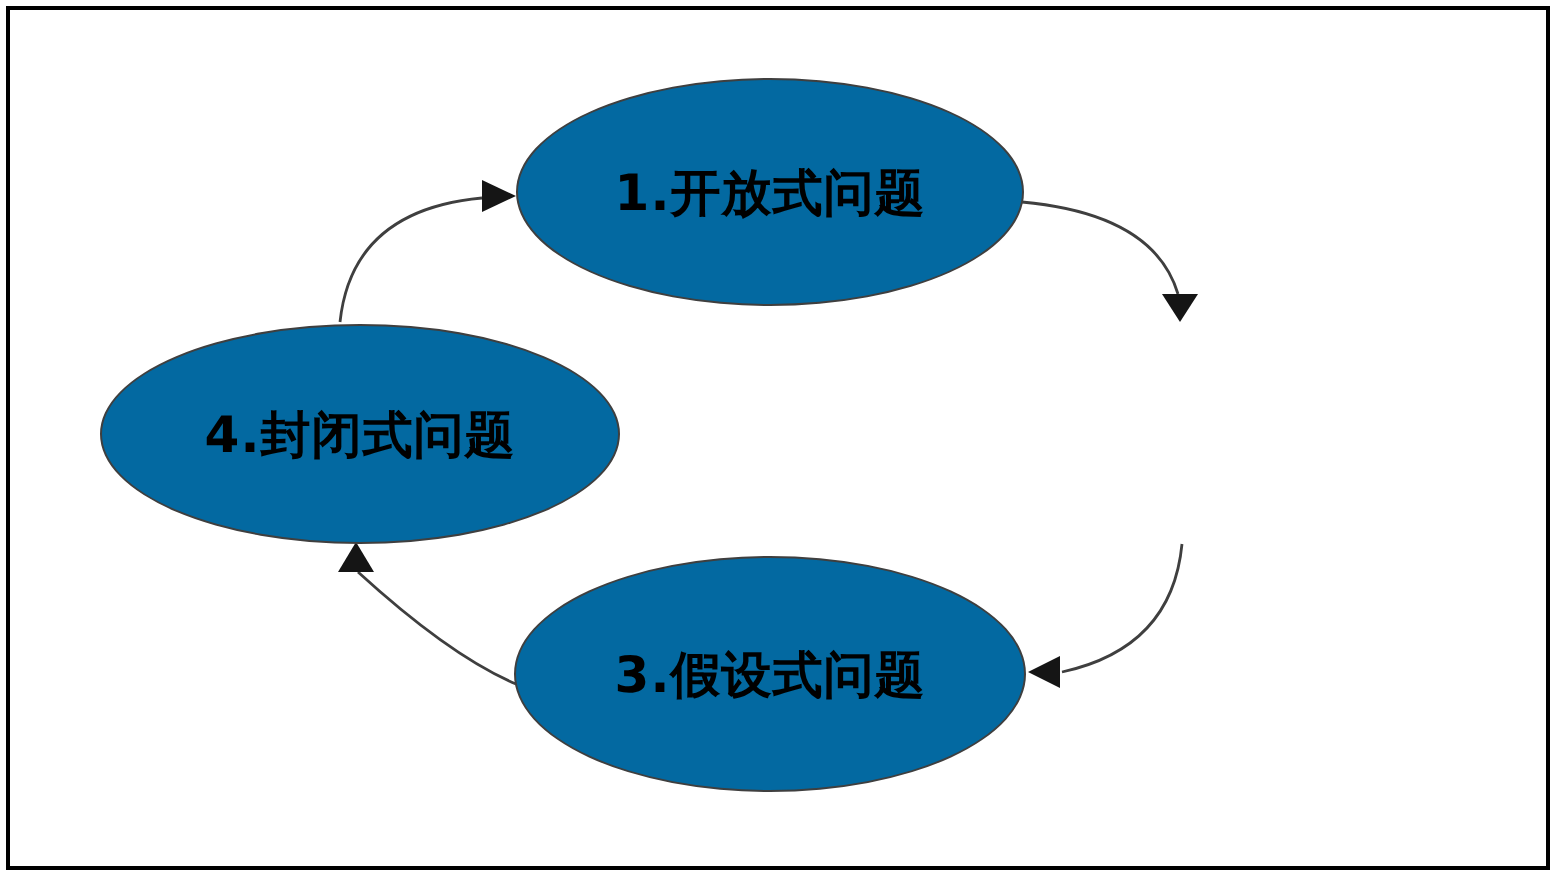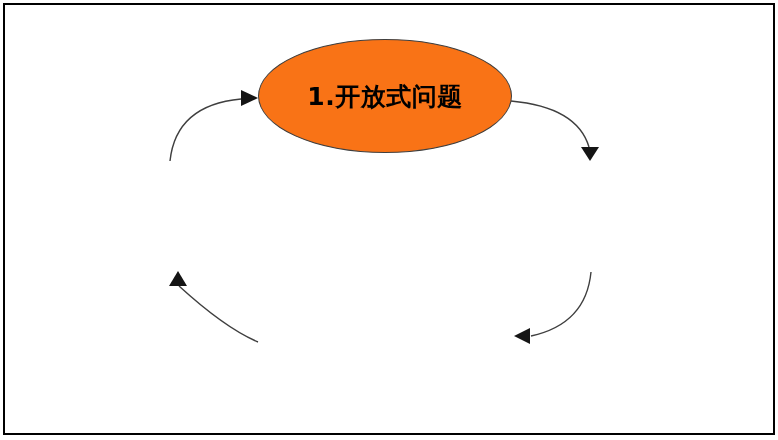--- a/index.html
+++ b/index.html
@@ -35,21 +35,21 @@
     stroke-width: 1.4;
   }
   .arrows polygon {
     fill: #151515;
     stroke: none;
   }
   .node {
     position: absolute;
     border: 1.5px solid #3f3f3f;
     border-radius: 50%;
-    background: #f97316;
+    background: #0369a1;
     display: flex;
     align-items: center;
     justify-content: center;
     box-sizing: border-box;
   }
   .node .label {
     font-size: 25px;
     font-weight: 700;
     color: #000000;
     letter-spacing: 0.5px;
@@ -84,15 +84,21 @@
       <path d="M 170 161 Q 176 105 241 99"></path>
       <polygon points="258,98 241,90 241,106"></polygon>
     </g>
   </svg>
 
   <div class="node node-1">
     <span class="label">1.开放式问题</span>
   </div>
 
 
+  <div class="node node-3">
+    <span class="label">3.假设式问题</span>
+  </div>
 
+  <div class="node node-4">
+    <span class="label">4.封闭式问题</span>
+  </div>
 
 </div>
 
 </body></html>

